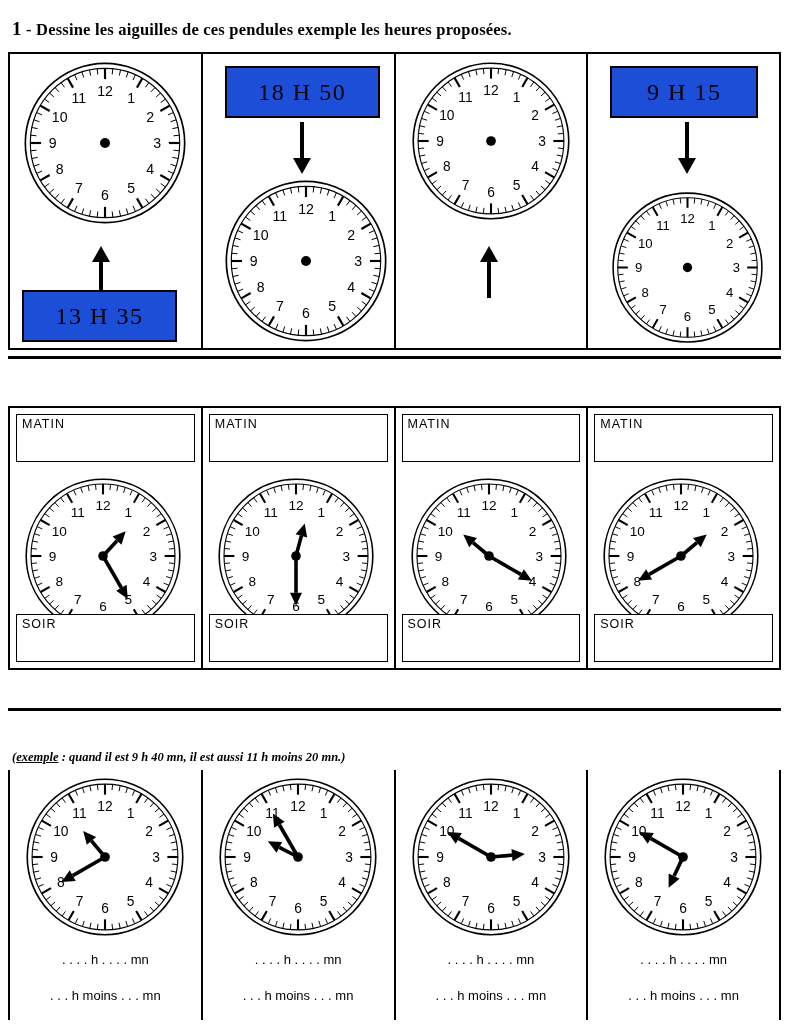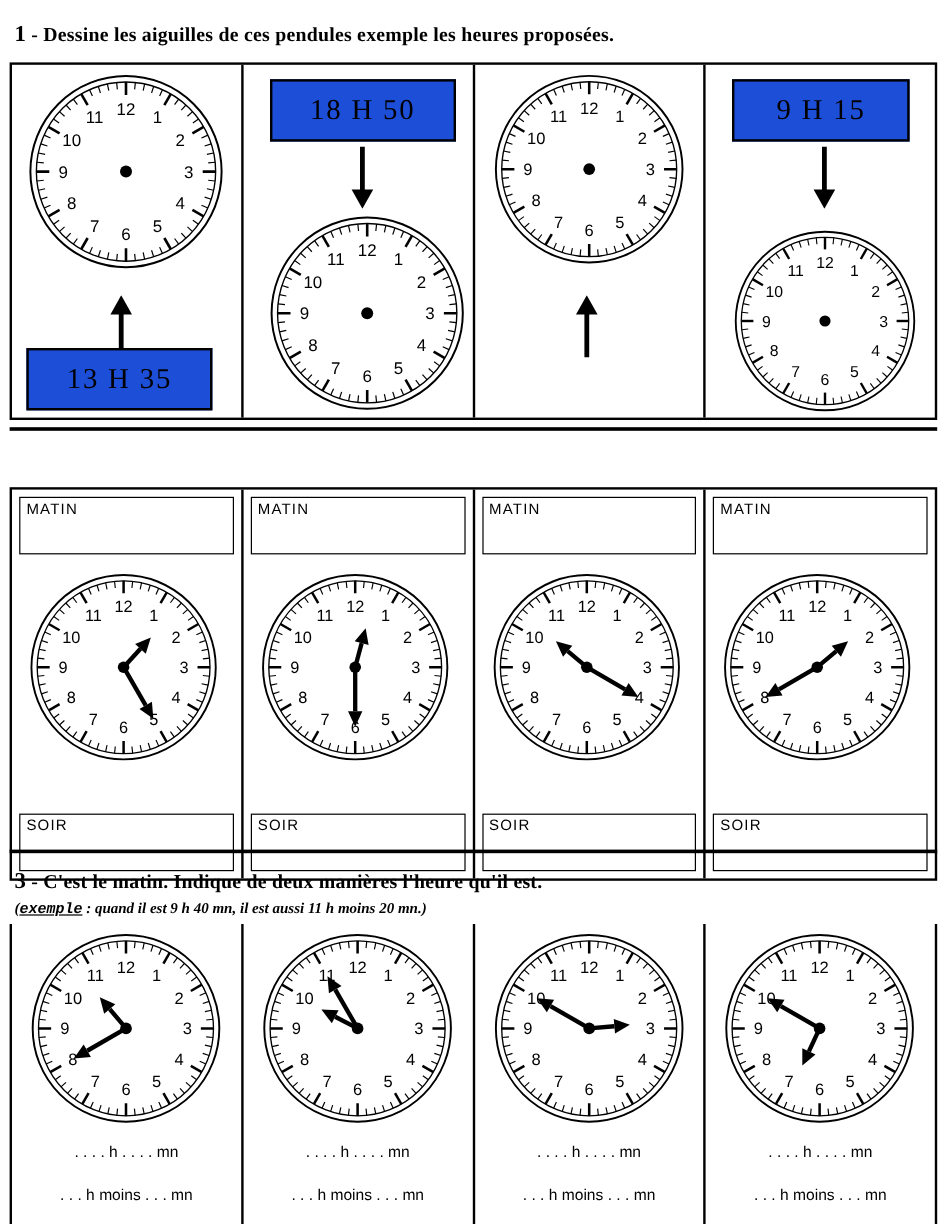--- a/index.html
+++ b/index.html
@@ -32,21 +32,21 @@
   .ex-num {
     font-size: 19px;
     font-weight: bold;
   }
   .ex-sub {
     font-family: "Liberation Serif", serif;
     font-style: italic;
     font-weight: bold;
     font-size: 12.5px;
   }
-  .ex-sub .u { text-decoration: underline; font-family: Liberation Mono, monospace; }
+  .ex-sub .u { text-decoration: underline; }
 
   
   .hrule {
     position: absolute;
     background: #000;
     height: 3px;
     left: 8px;
     width: 773px;
   }
 
@@ -81,21 +81,21 @@
     font-size: 24px;
     letter-spacing: 1.5px;
   }
 
   
   #sec2 {
     position: absolute;
     left: 8px;
     top: 406px;
     width: 773px;
-    height: 328px;
+    height: 264px;
     border: 2px solid #000;
     box-sizing: border-box;
     display: flex;
   }
   #sec2 .cell {
     flex: 1 1 0;
     position: relative;
     border-right: 2px solid #000;
     box-sizing: border-box;
     padding: 6px;
@@ -882,25 +882,20 @@
           </svg>
         </div>
       <div class="answer-box" style="position:absolute; left:6px; bottom:6px; width:calc(100% - 12px);">
         <span class="cap">SOIR</span>
       </div>
     </div>
   </div>
 
   <div class="hrule" style="top:708px;"></div>
 
-  <div class="ex-heading" style="position:absolute; left:12px; top:724px;">
-    <span class="ex-num">3</span>
-    <span>-</span>
-    <span>C'est le matin. Indique de deux manières l'heure qu'il est.</span>
-  </div>
   <div class="ex-sub" style="position:absolute; left:12px; top:750px;">
     <span>(</span><span class="u">exemple</span><span> :</span><span> quand il est 9 h 40 mn, il est aussi 11 h moins 20 mn.)</span>
   </div>
 
   <div id="sec3">
     <div class="cell">
       <div class="clock-wrap" id="c3-1" style="left:14px; top:6px;">
           <svg width="162" height="162" viewBox="0 0 200 200" class="clock">
             <circle cx="100" cy="100" r="96" fill="none" stroke="#000" stroke-width="2"></circle>
             <circle cx="100" cy="100" r="90" fill="none" stroke="#000" stroke-width="1.4"></circle>

